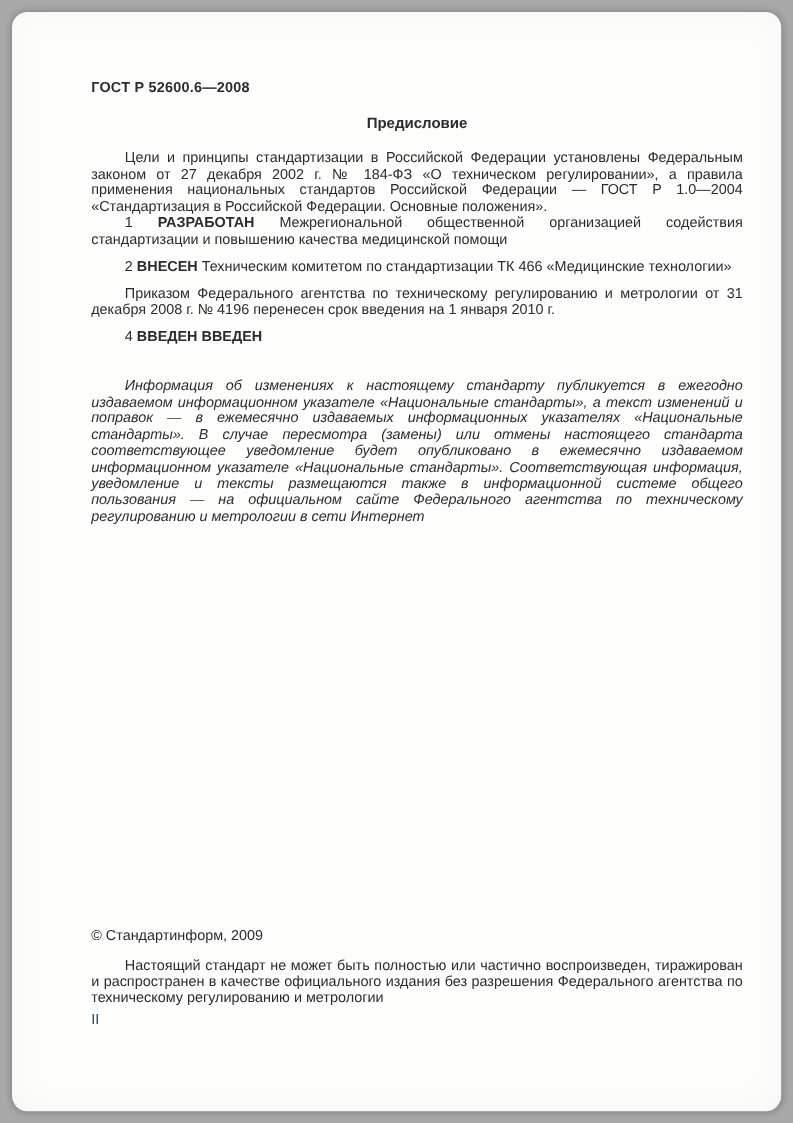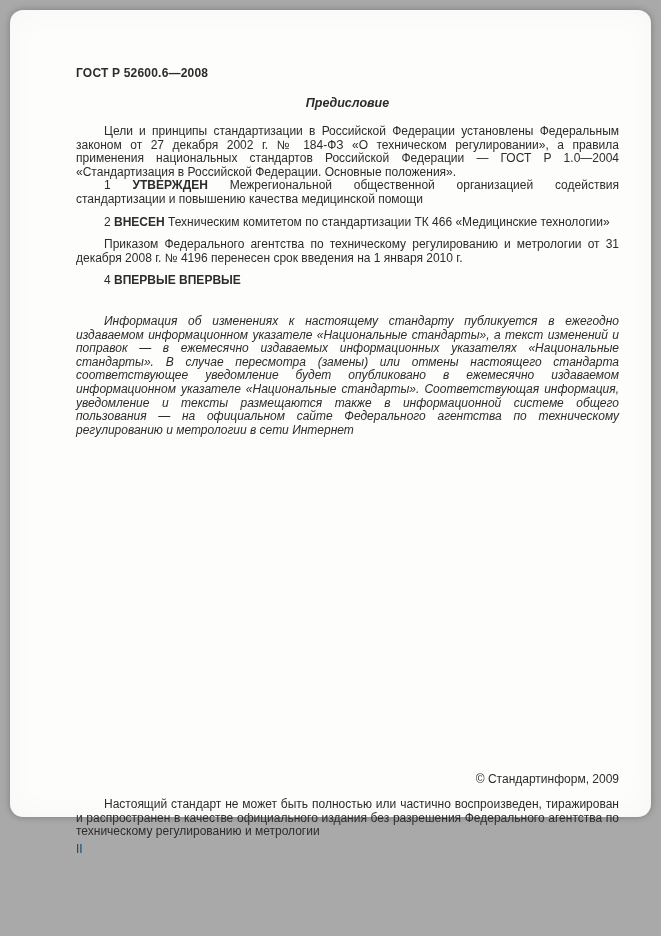--- a/index.html
+++ b/index.html
@@ -6,39 +6,38 @@
   html, body {
     width: 661px; height: 936px;
     background: #a9a9a9;
     font-family: "Liberation Sans", "DejaVu Sans", sans-serif;
     position: relative;
     overflow: hidden;
   }
   .page {
     position: absolute;
     left: 10px; top: 10px;
-    width: 641px; height: 807px;
+    width: 641px; height: 916px;
     background: #fdfdfc;
     border-radius: 13px;
     box-shadow: 0 0 7px rgba(0,0,0,0.28), inset 0 0 30px rgba(0,0,0,0.03);
     padding: 56px 32px 0 66px;
     color: #2c2c2c;
   }
   .doc-code {
     font-size: 12px;
     font-weight: bold;
     letter-spacing: 0.2px;
     margin-bottom: 16px;
   }
   .title {
     font-size: 12.5px;
     font-weight: bold;
     text-align: center;
     margin-bottom: 15px;
-    font-style: italic;
   }
   .body {
     font-size: 12px;
     line-height: 13.6px;
     text-align: justify;
   }
   .indent { text-indent: 28px; }
   .section-heading {
     font-size: 12px;
     font-weight: bold;
@@ -50,21 +49,20 @@
   .note {
     font-style: italic;
     margin-top: 27px;
   }
   .copyright {
     position: absolute;
     top: 762px;
     right: 32px;
     left: 66px;
     font-size: 12px;
-    text-align: right;
   }
   .footer-note {
     position: absolute;
     top: 788px;
     left: 66px;
     width: 543px;
   }
   .page-number {
     position: absolute;
     top: 832px;
@@ -78,28 +76,28 @@
 
 <div class="page">
 
   <div class="doc-code">ГОСТ Р 52600.6—2008</div>
 
   <div class="title">Предисловие</div>
 
   <p class="body indent">Цели и принципы стандартизации в Российской Федерации установлены Федеральным законом от 27 декабря 2002 г. № 184-ФЗ «О техническом регулировании», а правила применения национальных стандартов Российской Федерации — ГОСТ Р 1.0—2004 «Стандартизация в Российской Федерации. Основные положения».</p>
 
 
-  <p class="body indent item"><span>1</span> <span class="kw">УТВЕРЖДЕН</span> <span>Межрегиональной общественной организацией содействия стандартизации и повышению качества медицинской помощи</span></p>
+  <p class="body indent item"><span>1</span> <span class="kw">РАЗРАБОТАН</span> <span>Межрегиональной общественной организацией содействия стандартизации и повышению качества медицинской помощи</span></p>
 
   <p class="body indent item"><span>2</span> <span class="kw">ВНЕСЕН</span> <span>Техническим комитетом по стандартизации ТК 466 «Медицинские технологии»</span></p>
 
 
   <p class="body indent item">Приказом Федерального агентства по техническому регулированию и метрологии от 31 декабря 2008 г. № 4196 перенесен срок введения на 1 января 2010 г.</p>
 
-  <p class="body indent item"><span>4</span> <span class="kw">ВПЕРВЫЕ ВПЕРВЫЕ</span></p>
+  <p class="body indent item"><span>4</span> <span class="kw">ВВЕДЕН ВВЕДЕН</span></p>
 
   <p class="body indent note">Информация об изменениях к настоящему стандарту публикуется в ежегодно издаваемом информационном указателе «Национальные стандарты», а текст изменений и поправок — в ежемесячно издаваемых информационных указателях «Национальные стандарты». В случае пересмотра (замены) или отмены настоящего стандарта соответствующее уведомление будет опубликовано в ежемесячно издаваемом информационном указателе «Национальные стандарты». Соответствующая информация, уведомление и тексты размещаются также в информационной системе общего пользования — на официальном сайте Федерального агентства по техническому регулированию и метрологии в сети Интернет</p>
 
   <div class="copyright">©  Стандартинформ, 2009</div>
 
   <p class="body indent footer-note">Настоящий стандарт не может быть полностью или частично воспроизведен, тиражирован и распространен в качестве официального издания без разрешения Федерального агентства по техническому регулированию и метрологии</p>
 
   <div class="page-number">II</div>
 
 </div>

